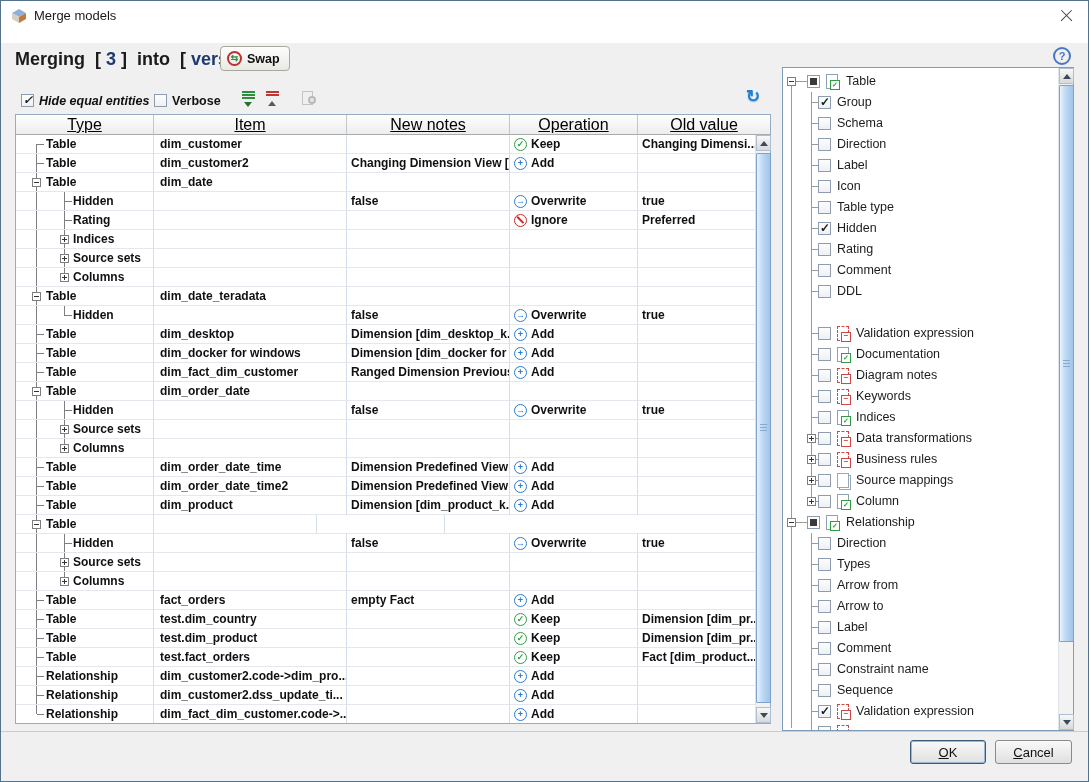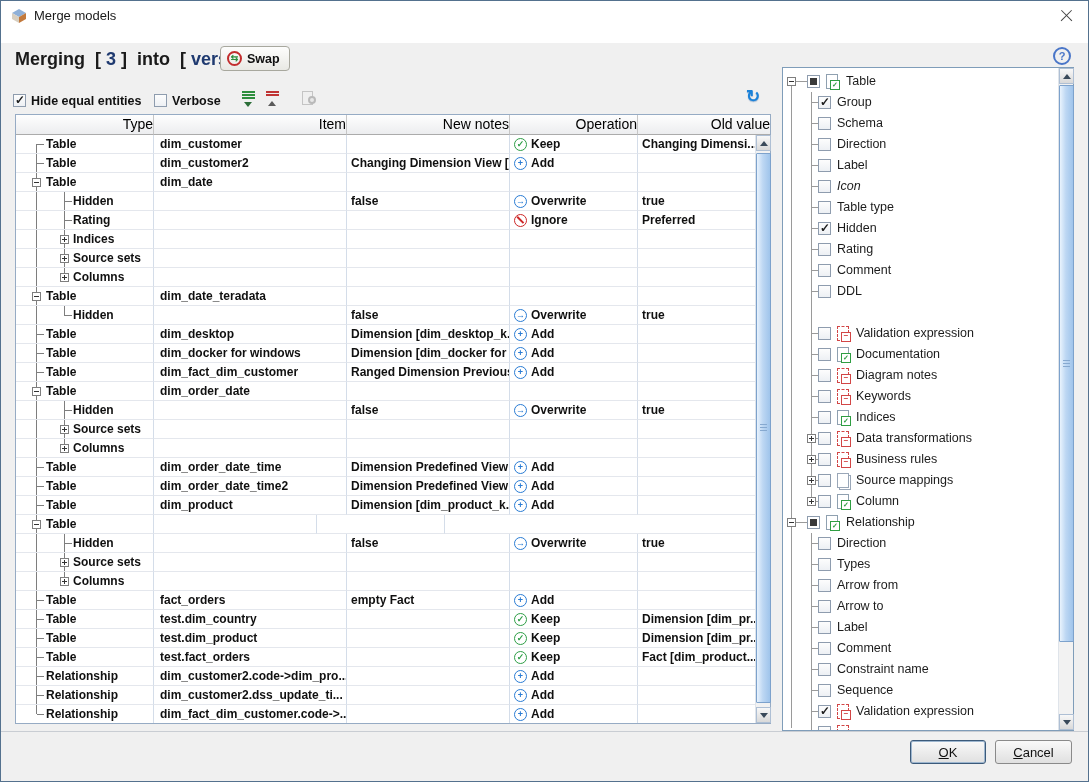--- a/index.html
+++ b/index.html
@@ -49,22 +49,22 @@
     border-left:4px solid transparent; border-right:4px solid transparent; border-bottom:5px solid #5a5a5a; }
   .prev-page { position:absolute; left:2px; top:1px; width:11px; height:14px; background:#eee; border:1px solid #909090; }
   .prev-lens { position:absolute; left:8px; top:6px; width:8px; height:8px; border:2px solid #787878; border-radius:50%; background:#ddd; }
   .refresh { font-size:17px; font-weight:bold; color:#1b82d9; line-height:20px; text-align:center;
     text-shadow:0 1px 1px rgba(30,90,160,.35); }
 
   
   .dtable { position:absolute; left:14px; top:113px; width:756px; height:610px;
     background:#fff; border:1px solid #96abc4; }
   .dhead { position:absolute; left:0; top:0; width:754px; height:20px; display:flex; }
-  .hcell { height:20px; line-height:19px; text-align:right; font-size:14px; color:#000;
-    background:linear-gradient(#fefefe,#ecedef); border-right:1px solid #c6c6c6; border-bottom:1px solid #ababab; }
+  .hcell { height:20px; line-height:19px; text-align:center; font-size:16px; color:#000;
+    background:linear-gradient(#fefefe,#ecedef); border-right:1px solid #c6c6c6; border-bottom:1px solid #ababab;text-decoration:underline; }
   .h1{width:138px}.h2{width:193px}.h3{width:163px}.h4{width:128px}.h5{flex:1;border-right:none}
   .tbody { position:absolute; left:0; top:20px; width:739px; height:588px; overflow:hidden; background:#fff; }
   .trunk { position:absolute; left:20px; top:9px; width:1px; height:570px; background:#7e7e7e; }
   .trow { position:absolute; left:0; width:739px; height:19px; display:flex; }
   .cell { height:19px; border-right:1px solid #d4dde9; border-bottom:1px solid #e4e7ed;
     font-size:12px; font-weight:bold; color:#101010; line-height:18px; white-space:nowrap; overflow:hidden; }
   .ct{width:138px; position:relative; }
   .ci{width:193px; padding-left:6px;}
   .cn{width:163px; padding-left:4px;}
   .co{width:128px; padding-left:4px; display:flex; align-items:center; gap:4px;}
@@ -150,21 +150,21 @@
     </div>
   </div>
 
   <div class="merging"><span>Merging  [ </span><span class="model">3</span><span> ]  into  [ </span><span class="model">version 3</span><span> ]</span></div>
   <button class="swap-btn">
     <span class="swap-ic">⇆</span>
     <span>Swap</span>
   </button>
   <div class="help">?</div>
 
-  <div class="cbgroup" style="left:12px;">
+  <div class="cbgroup" style="left:20px;font-style:italic;">
     <span class="cb checked" id="cb-hide"></span>
     <span class="cblbl">Hide equal entities</span>
   </div>
   <div class="cbgroup" style="left:153px;">
     <span class="cb" id="cb-verbose"></span>
     <span class="cblbl">Verbose</span>
   </div>
   <div class="icbtn" style="left:239px; top:89px;">
     <i class="gb" style="top:1px"></i>
       <i class="gb" style="top:4px"></i>
@@ -610,21 +610,21 @@
         <div class="nrow" style="top: 66px;">
           <div class="chtick"></div>
           <span class="cb cbc"></span>
           <span class="nlbl" style="left: 54px;">Direction</span>
         </div>
         <div class="nrow" style="top: 87px;">
           <div class="chtick"></div>
           <span class="cb cbc"></span>
           <span class="nlbl" style="left: 54px;">Label</span>
         </div>
-        <div class="nrow" style="top: 108px; font-style: italic;">
+        <div class="nrow" style="top: 108px;">
           <div class="chtick"></div>
           <span class="cb cbc"></span>
           <span class="nlbl" style="left: 54px;">Icon</span>
         </div>
         <div class="nrow" style="top: 129px;">
           <div class="chtick"></div>
           <span class="cb cbc"></span>
           <span class="nlbl" style="left: 54px;">Table type</span>
         </div>
         <div class="nrow" style="top: 150px;">

